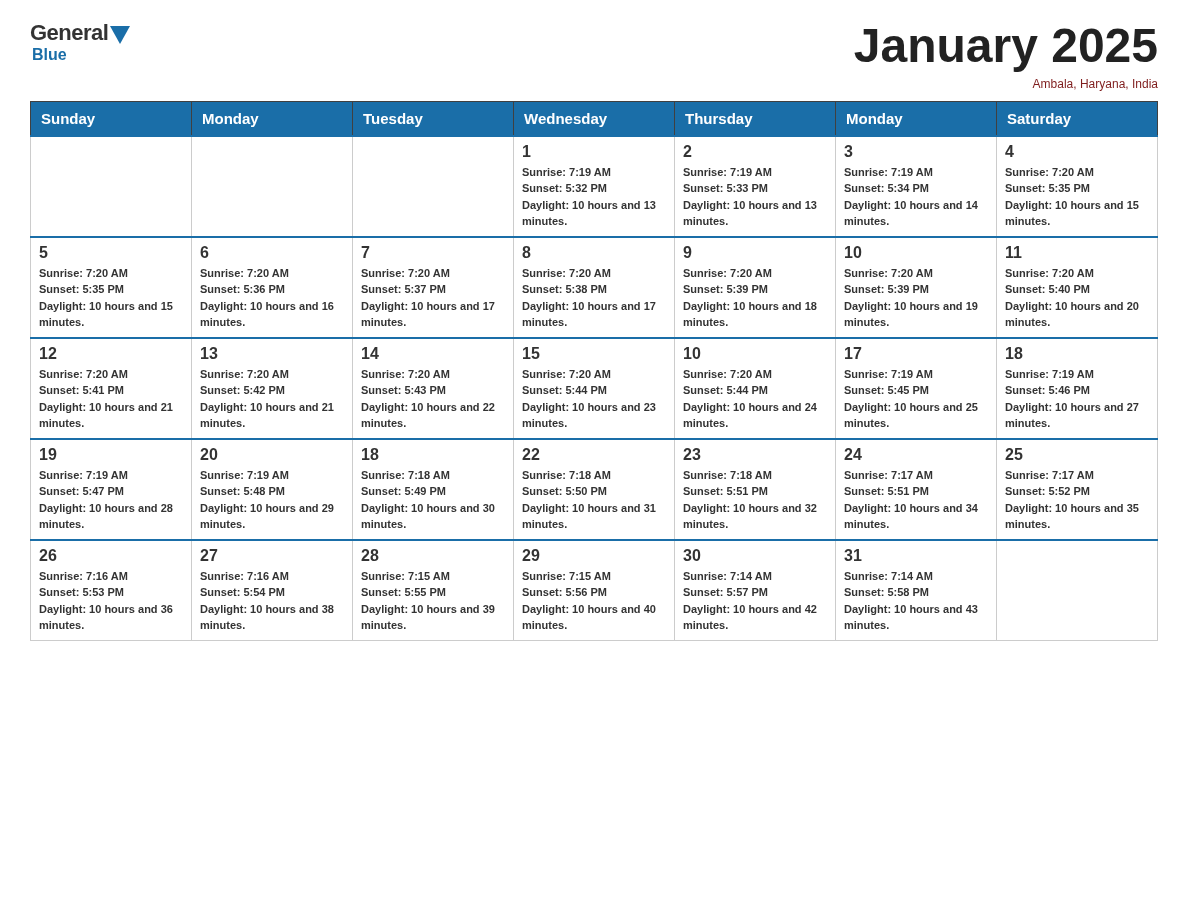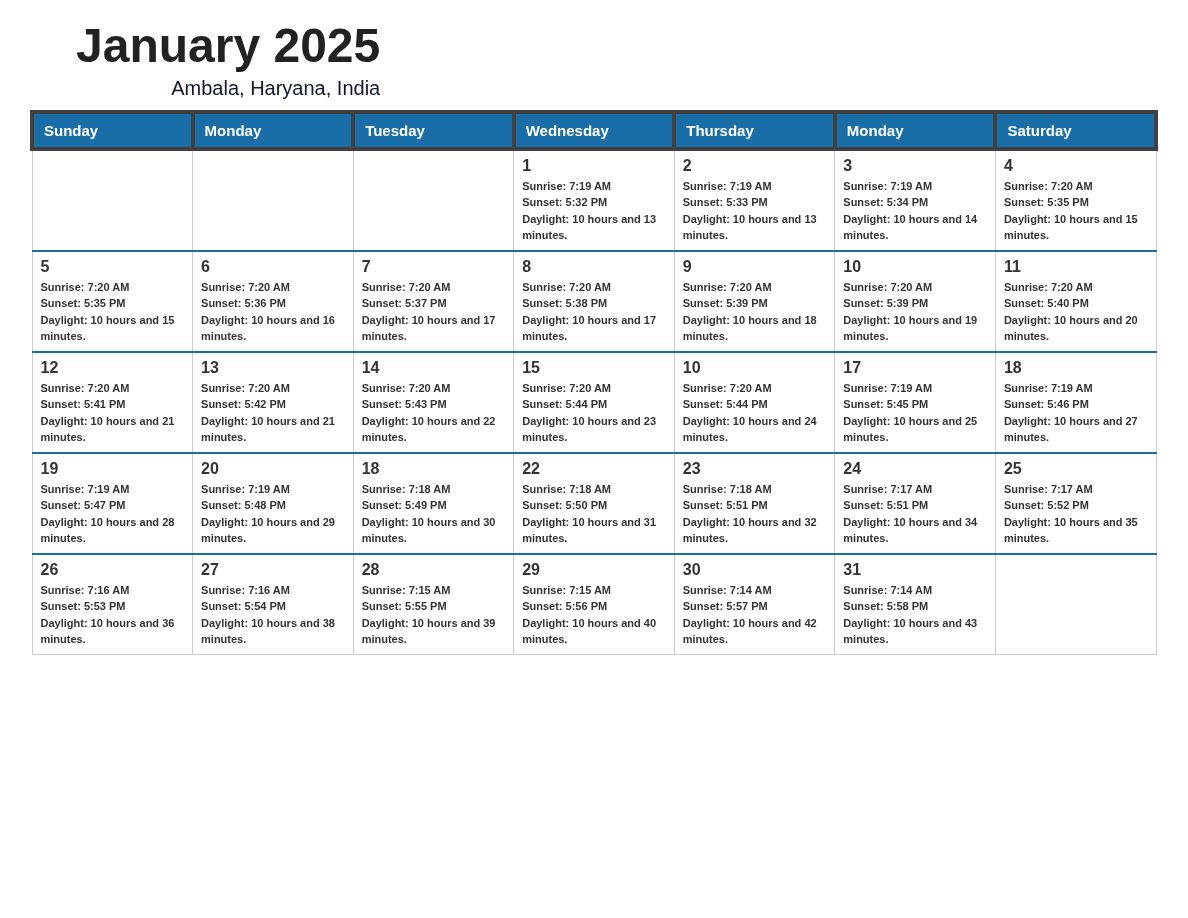--- a/index.html
+++ b/index.html
@@ -51,37 +51,37 @@
       text-align: right;
       margin-left: 46px;
     }
     .main-title {
       font-size: 48px;
       font-weight: bold;
       color: #222;
       line-height: 1.1;
     }
     .subtitle {
-      font-size: 20px;
-      color: #0f172a;
+      font-size: 12px;
+      color: #7f1d1d;
       margin-top: 4px;
     }
     .calendar {
       width: 100%;
       border-collapse: collapse;
       margin-top: 10px;
     }
     .calendar thead th {
       background-color: #1a6ea8;
       color: #fff;
       font-size: 15px;
       font-weight: bold;
       padding: 8px 10px;
       text-align: left;
-      border: 4px solid #404040;
+      border: 1px solid #404040;
       margin-left: 41px;
     }
     .calendar tbody td {
       vertical-align: top;
       border: 1px solid #ccc;
       padding: 6px 8px;
       width: 14.28%;
       min-height: 90px;
       font-size: 13px;
       color: #333;
@@ -102,20 +102,30 @@
       font-weight: bold;
     }
     .empty-cell {
       background: #fff;
     }
   </style>
 </head>
 <body>
 
 <div class="header">
+  <div class="logo">
+    <div class="logo-top">
+      <span class="logo-general">General</span>
+      <div class="logo-triangle"></div>
+    </div>
+    <div style="display:flex; align-items:center;">
+      <span style="font-size:22px; font-weight:bold; color:#333;"></span>
+      <span class="logo-bottom">Blue</span>
+    </div>
+  </div>
   <div class="title-section">
     <div class="main-title">January 2025</div>
     <div class="subtitle">Ambala, Haryana, India</div>
   </div>
 </div>
 
 <table class="calendar">
   <thead>
     <tr>
       <th>Sunday</th>

